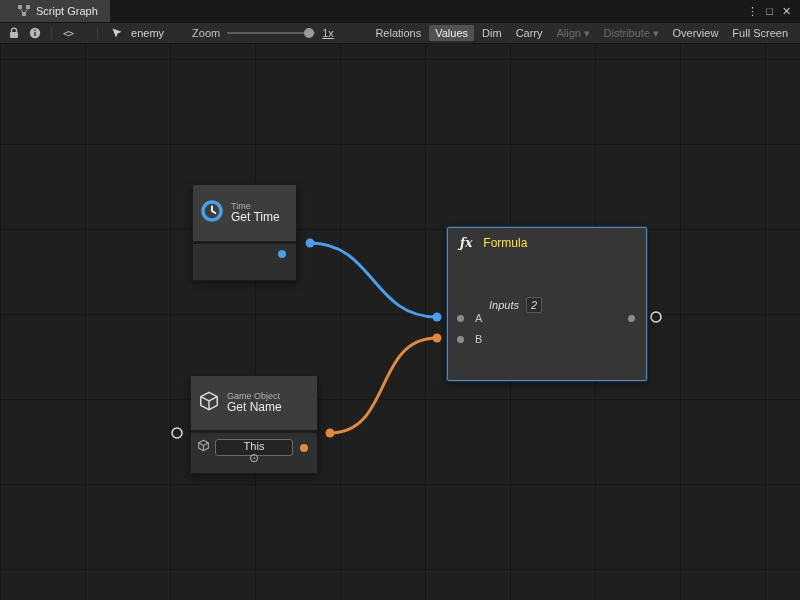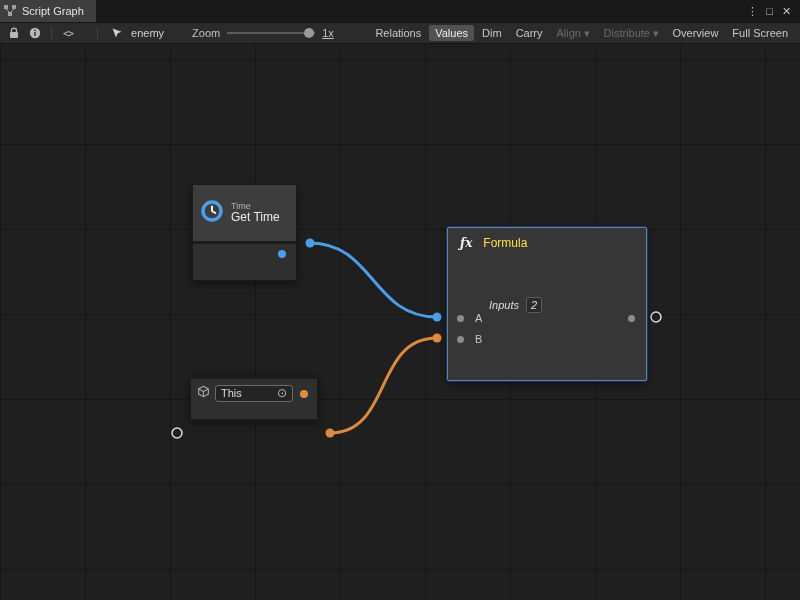--- a/index.html
+++ b/index.html
@@ -2,21 +2,21 @@
 <html><head>
 <meta charset="utf-8">
 <style>
   * { margin:0; padding:0; box-sizing:border-box; }
   html,body { width:800px; height:600px; overflow:hidden; background:#1f1f1f;
     font-family:"Liberation Sans","DejaVu Sans",sans-serif; -webkit-font-smoothing:antialiased; }
 
   
   .titlebar { height:22px; background:#191919; display:flex; align-items:stretch;
     color:#ddd; font-size:11px; }
-  .tab { display:flex; align-items:center; gap:6px; background:#3e3e3e; padding:0 12px 0 4px; }
+  .tab { display:flex; align-items:center; gap:6px; background:#3e3e3e; padding:0 12px 0 18px; }
   .tab-title { color:#e4e4e4; }
   .tb-spacer { flex:1; }
   .win-controls { display:flex; align-items:center; padding-right:5px; color:#c6c6c6; }
   .win-btn { width:17px; text-align:center; font-size:11px; line-height:22px; cursor:default; }
 
   
   .toolbar { height:22px; background:#2b2b2b; border-top:1px solid #141414;
     border-bottom:1px solid #141414; display:flex; align-items:center;
     font-size:11px; color:#c9c9c9; padding:0 4px; white-space:nowrap; }
   .tb-icon-btn { padding:0 5px; display:flex; align-items:center; height:100%; }
@@ -67,21 +67,21 @@
     font-size:11px; color:#dcdcdc;font-style:italic; }
   .count-box { min-width:16px; padding:1px 4px; background:#2a2a2a; border:1px solid #5a5a5a;
     border-radius:2px; text-align:center; font-size:11px; color:#dcdcdc; }
   .f-port-row { position:absolute; left:0; right:0; height:16px; }
   .port-label { position:absolute; left:27px; top:2px; font-size:11px; color:#c8c8c8; }
 
   
   .go-row { display:flex; align-items:center; gap:5px; padding:5px 6px; }
   .this-field { width:78px; height:17px; background:#242424; border:1px solid #6a6a6a;
     border-radius:3px; display:flex; align-items:center; justify-content:space-between;
-    padding:0 5px; font-size:11px; color:#dcdcdc; }
+    padding:0 5px; font-size:11px; color:#dcdcdc;flex-direction:column; }
   .target-icon { color:#b8b8b8; font-size:12px; line-height:1; }
 </style>
 </head>
 <body>
 
 <div class="titlebar">
   <div class="tab">
     <span>
       <svg width="12" height="11" viewBox="0 0 12 11">
         <rect x="0" y="0" width="4" height="4" fill="#a0a0a0"></rect>
@@ -204,20 +204,32 @@
       <span class="port-label">A</span>
       <span class="dot gray" style="right:11px; top:5px;"></span>
     </div>
     <div class="f-port-row" style="top:103px;">
       <span class="dot gray" style="left:9px; top:5px;"></span>
       <span class="port-label">B</span>
     </div>
   </div>
 
   <div class="node" style="left:190px; top:331px; width:128px;">
+    <div class="node-header">
+      <span>
+        <svg width="22" height="22" viewBox="0 0 24 24">
+          <path d="M12 2.5 L21 7.2 L21 16.8 L12 21.5 L3 16.8 L3 7.2 Z" fill="none" stroke="#dcdcdc" stroke-width="1.6"></path>
+          <path d="M3 7.2 L12 11.8 L21 7.2 M12 11.8 L12 21.5" fill="none" stroke="#dcdcdc" stroke-width="1.6"></path>
+        </svg>
+      </span>
+      <span class="titles">
+        <span class="cat">Game Object</span>
+        <span class="ntitle">Get Name</span>
+      </span>
+    </div>
     <div class="node-sep"></div>
     <div class="node-body" style="height:40px;">
       <div class="go-row">
         <span>
           <svg width="13" height="13" viewBox="0 0 24 24">
             <path d="M12 2.5 L21 7.2 L21 16.8 L12 21.5 L3 16.8 L3 7.2 Z" fill="none" stroke="#a8a8a8" stroke-width="2"></path>
             <path d="M3 7.2 L12 11.8 L21 7.2 M12 11.8 L12 21.5" fill="none" stroke="#a8a8a8" stroke-width="2"></path>
           </svg>
         </span>
         <div class="this-field">

